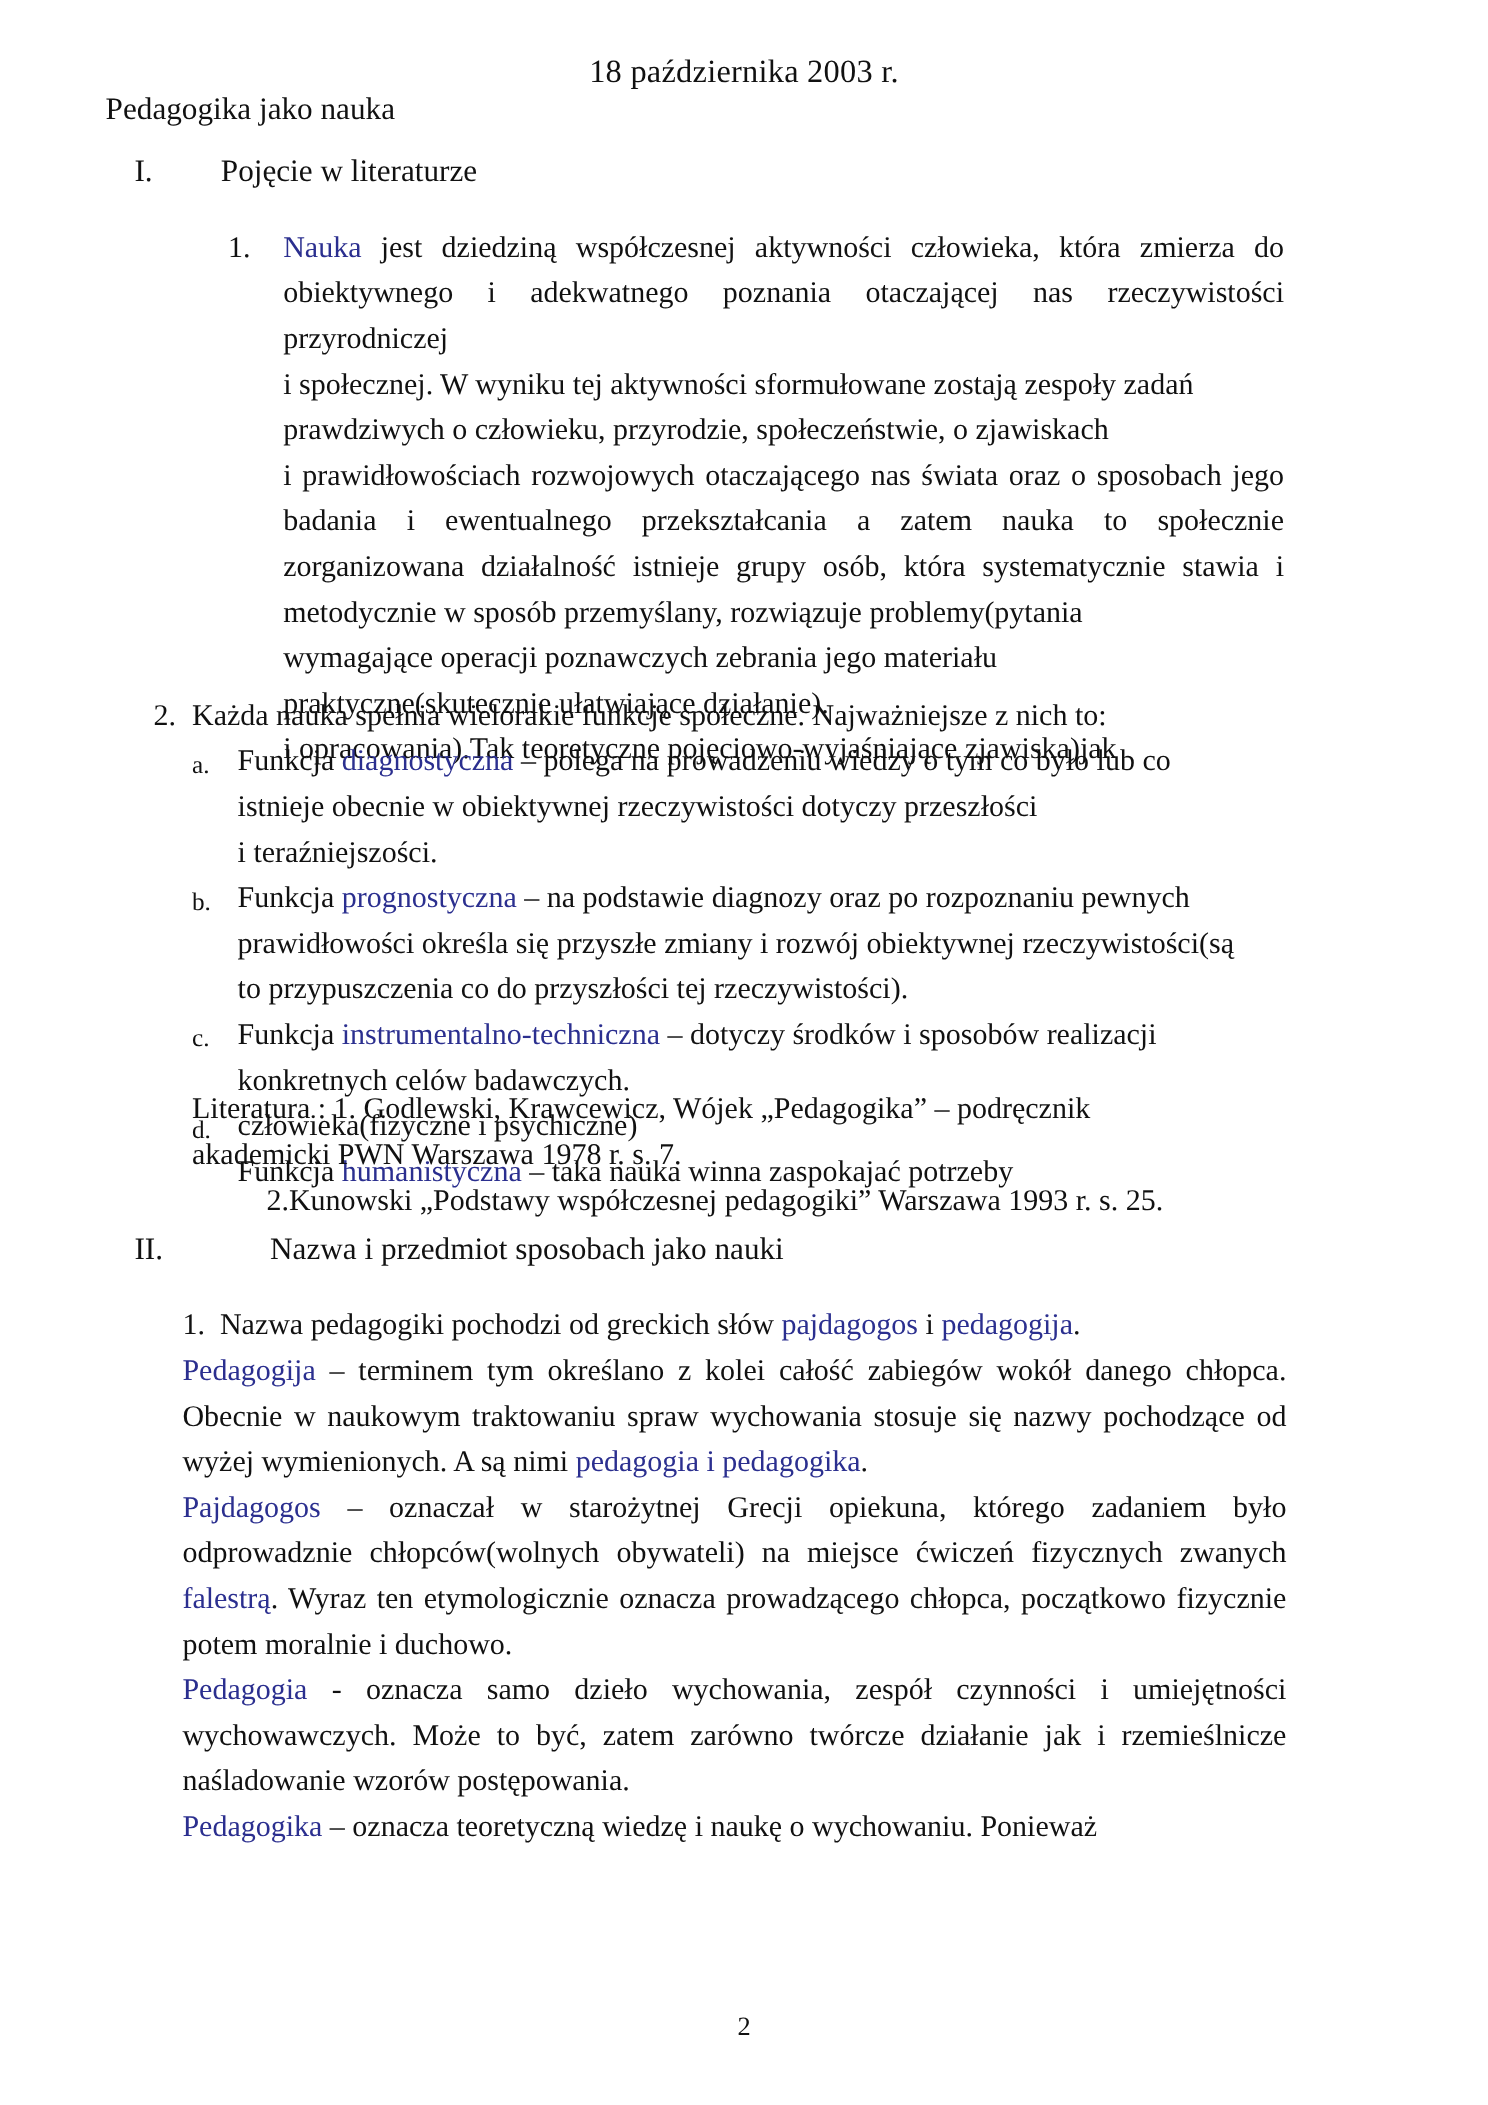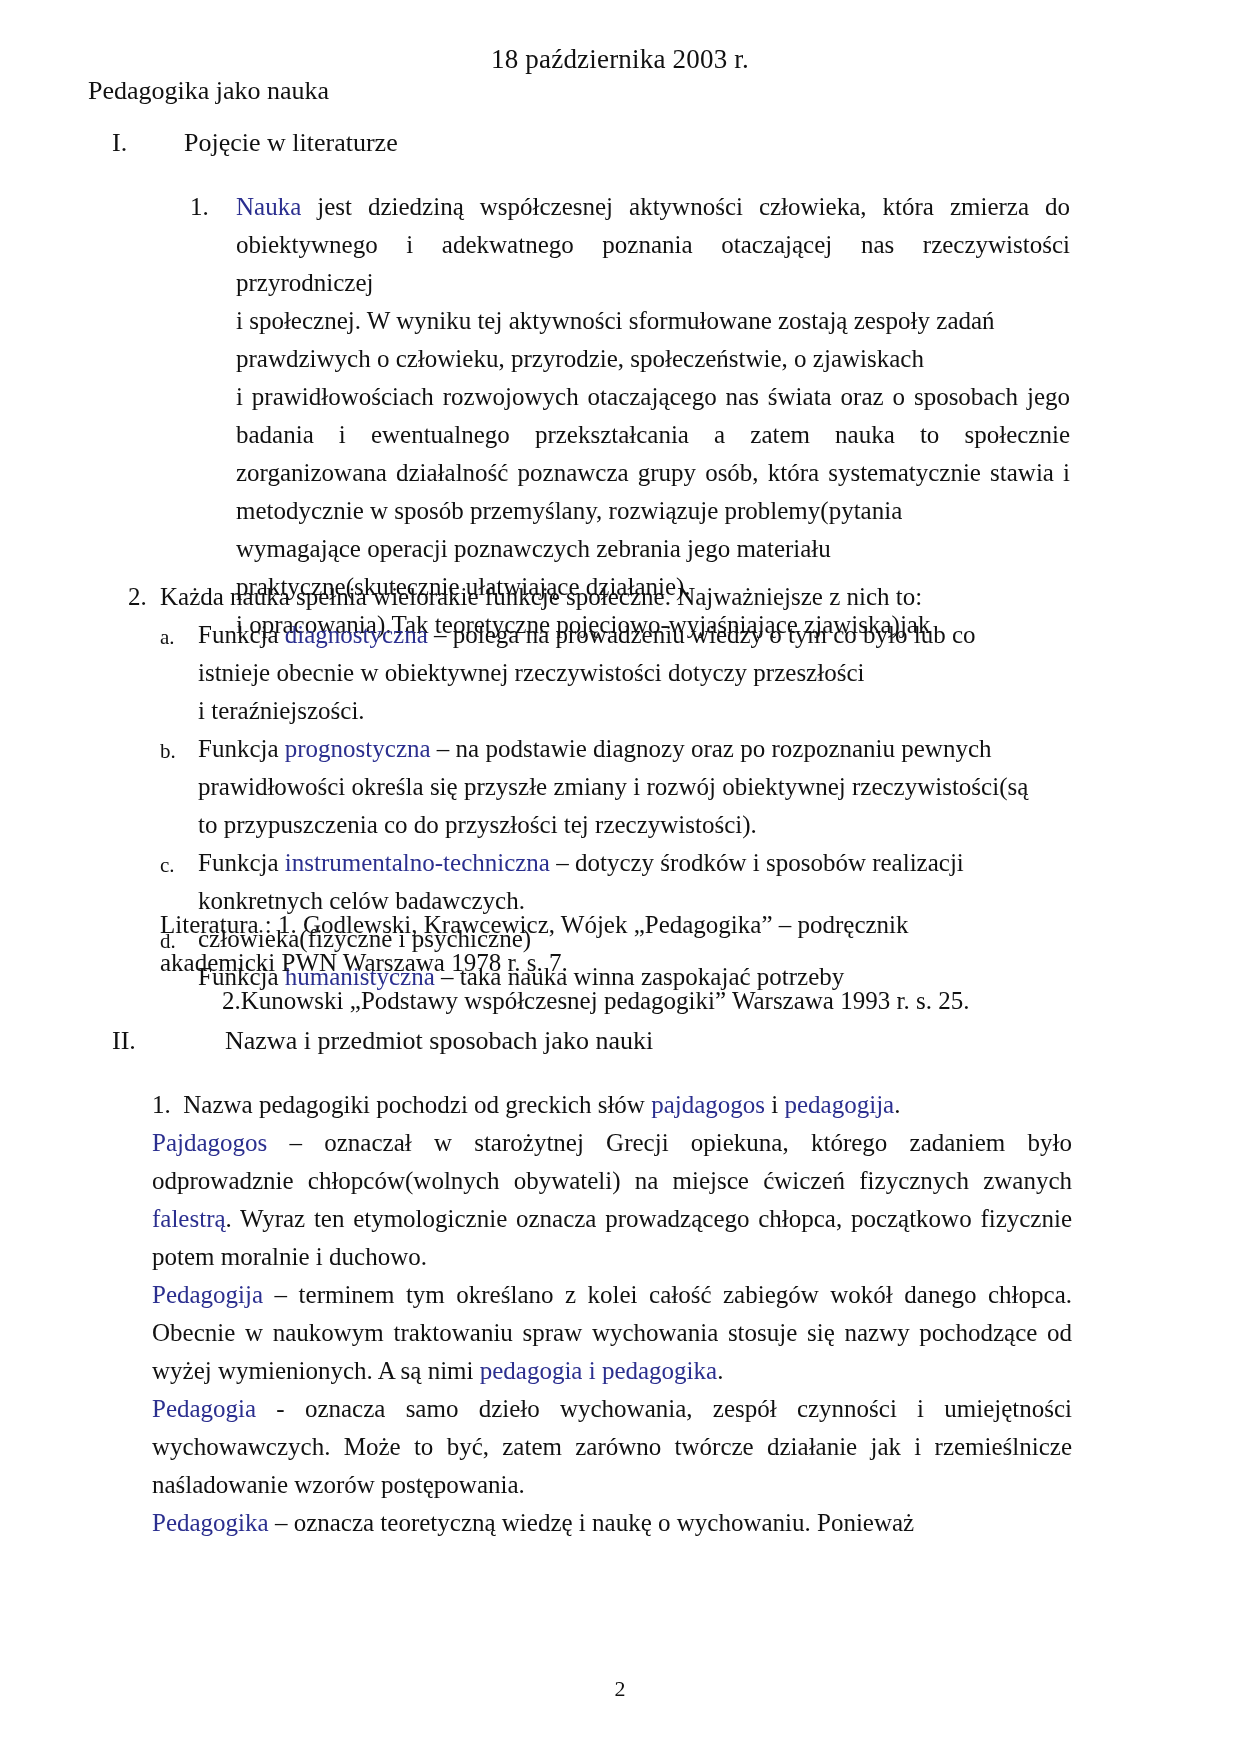--- a/index.html
+++ b/index.html
@@ -145,21 +145,21 @@
     <span class="num">I.</span>
     <span>Pojęcie w literaturze</span>
   </div>
 
   <div class="block item1">
     <span class="marker">1.</span>
     <div class="body">
       <div class="p-just"><span class="blue">Nauka</span><span> jest dziedziną współczesnej aktywności człowieka, która zmierza do obiektywnego i adekwatnego poznania otaczającej nas rzeczywistości przyrodniczej</span></div>
       <div>i społecznej. W wyniku tej aktywności sformułowane zostają zespoły zadań</div>
       <div>prawdziwych o człowieku, przyrodzie, społeczeństwie, o zjawiskach</div>
-      <div class="p-just">i prawidłowościach rozwojowych otaczającego nas świata oraz o sposobach jego badania i ewentualnego przekształcania a zatem nauka to społecznie zorganizowana działalność poznawcza grupy osób, która systematycznie stawia i metodycznie w sposób przemyślany, rozwiązuje problemy(pytania</div>
+      <div class="p-just">i prawidłowościach rozwojowych otaczającego nas świata oraz o sposobach jego badania i ewentualnego przekształcania a zatem nauka to społecznie zorganizowana działalność istnieje grupy osób, która systematycznie stawia i metodycznie w sposób przemyślany, rozwiązuje problemy(pytania</div>
       <div>wymagające operacji poznawczych zebrania jego materiału</div>
       <div>praktyczne(skutecznie ułatwiające działanie).</div>
       <div>i    opracowania).Tak    teoretyczne    pojęciowo-wyjaśniające    zjawiska)jak</div>
     </div>
   </div>
 
   <div class="block item2">
     <span class="marker">2.</span>
     <div class="body">Każda nauka spełnia wielorakie funkcje społeczne. Najważniejsze z nich to:</div>
   </div>
@@ -201,24 +201,24 @@
 
   <div class="roman-head" style="top:1026px; left:112px;gap:41px;">
     <span class="num">II.</span>
     <span>Nazwa i przedmiot sposobach jako nauki</span>
   </div>
 
   <div class="sec2-items">
 
     <div class="n1"><span>1.</span><span>&nbsp;&nbsp;</span><span>Nazwa pedagogiki pochodzi od greckich słów </span><span class="blue">pajdagogos</span><span> i </span><span class="blue">pedagogija</span><span>.</span></div>
 
+    <div class="just-all"><span class="blue">Pedagogija</span><span> – terminem tym określano z kolei całość zabiegów wokół danego chłopca. Obecnie w naukowym traktowaniu spraw wychowania stosuje się nazwy pochodzące od wyżej wymienionych. A są nimi </span><span class="blue">pedagogia i pedagogika</span><span>.</span></div>
+
     <div class="just-all"><span class="blue">Pajdagogos</span><span> – oznaczał w starożytnej Grecji opiekuna, którego zadaniem było odprowadznie chłopców(wolnych obywateli) na miejsce ćwiczeń fizycznych zwanych </span><span class="blue">falestrą</span><span>. Wyraz ten etymologicznie oznacza prowadzącego chłopca, początkowo fizycznie potem moralnie i duchowo.</span></div>
 
-    <div class="just-all"><span class="blue">Pedagogija</span><span> – terminem tym określano z kolei całość zabiegów wokół danego chłopca. Obecnie w naukowym traktowaniu spraw wychowania stosuje się nazwy pochodzące od wyżej wymienionych. A są nimi </span><span class="blue">pedagogia i pedagogika</span><span>.</span></div>
-
     <div class="just-all"><span class="blue">Pedagogia</span><span> - oznacza samo dzieło wychowania, zespół czynności i umiejętności wychowawczych. Może to być, zatem zarówno twórcze działanie jak i rzemieślnicze naśladowanie wzorów postępowania.</span></div>
 
     <div><span class="blue">Pedagogika</span><span> – oznacza teoretyczną wiedzę i naukę o wychowaniu. Ponieważ</span></div>
   </div>
 
   <div class="pagenum">2</div>
 
 </div>
 
 </body></html>

